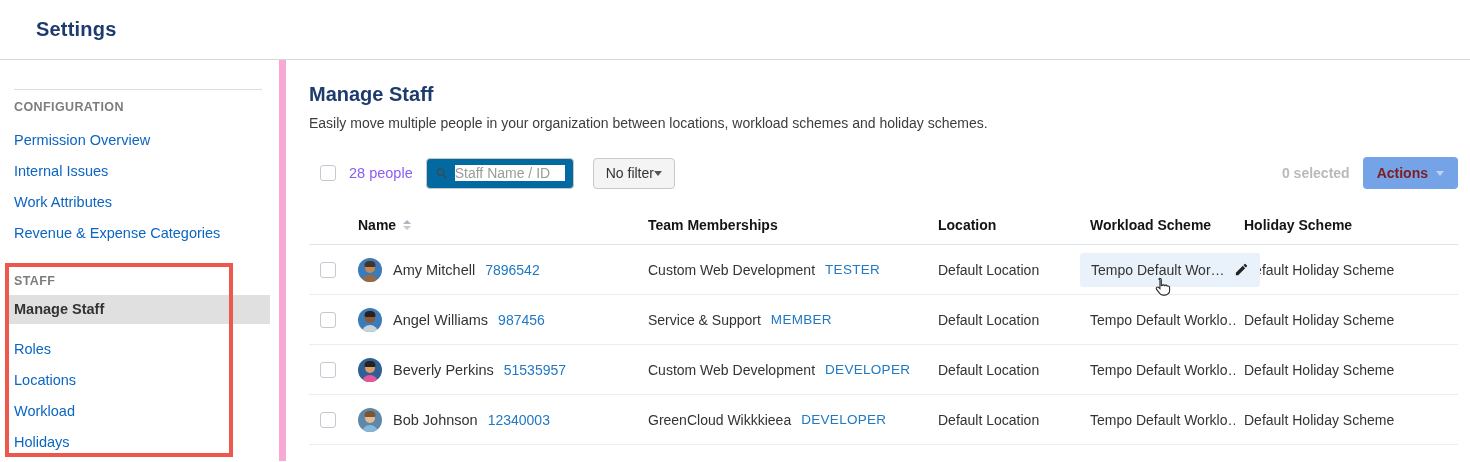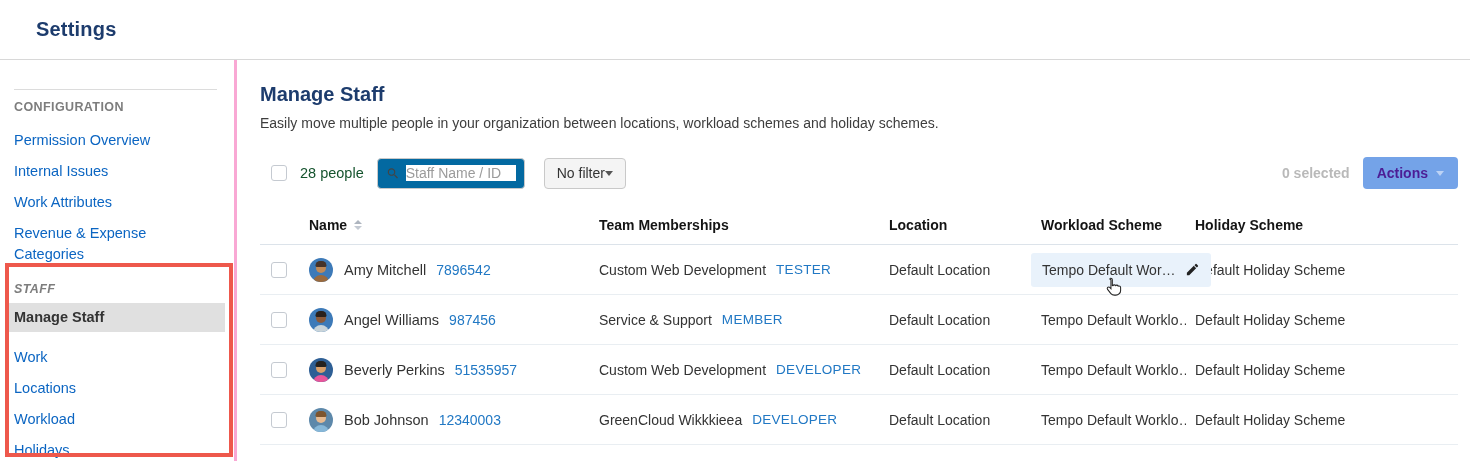--- a/index.html
+++ b/index.html
@@ -7,57 +7,57 @@
     font-family:"Liberation Sans", sans-serif; color:#333; font-size:14px; }
 
   
   .topbar { height:60px; border-bottom:1px solid #d8d8d8; padding:18px 0 0 36px; }
   .page-title { font-size:20px; font-weight:600; color:#1d3c6d; letter-spacing:.2px; }
 
   
   .layout { display:flex; height:401px; }
 
   
-  .sidebar { width:237px; flex:none; border-right:3px solid #f9a8d4; position:relative; }
+  .sidebar { width:286px; flex:none; border-right:7px solid #f9a8d4; position:relative; }
   .side-inner { margin:29px 17px 0 14px; border-top:1px solid #dcdcdc; padding-top:10px; }
   .section-label { font-size:12.5px; font-weight:bold; color:#7d7d7d; letter-spacing:.4px; height:15px; }
   .side-link { display:block; color:#0b65c2; text-decoration:none; font-size:14.5px;
     line-height:21px; margin-top:10px; cursor:pointer; }
   .side-link.first { margin-top:15px; }
-  .staff-label { margin-top:17px;font-style:italic; }
+  .staff-label { margin-top:30px; }
   .side-link.selected { color:#333; font-weight:bold; background:#e0e0e0;
     margin:6px -8px 0 0; padding:4px 0 4px 8px; margin-left:-8px; width:calc(100% + 16px); }
   .annotation { position:absolute; left:5px; top:203px; width:228px; height:194px;
     border:4px solid #ee584c; pointer-events:none; z-index:10; }
 
   
   .main { flex:1; padding:23px 12px 0 23px; }
   .main-title { font-size:20px; font-weight:600; color:#1d3c6d; margin-bottom:9px; }
   .main-desc { font-size:14px; color:#3d3d3d; }
 
   
   .toolbar { display:flex; align-items:center; margin-top:26px; height:32px; }
   .checkbox { display:inline-block; width:16px; height:16px; border:1.5px solid #c5cad1;
     border-radius:3px; background:#fff; cursor:pointer; flex:none; }
   .toolbar .checkbox { margin:0 13px 0 11px; }
-  .people-count { font-size:14.5px; color:#14532d; margin-right:13px; }
+  .people-count { font-size:14.5px; color:#8b5cf6; margin-right:13px; }
   .searchbox { display:flex; align-items:center; width:148px; height:31px;
     border:1px solid #c9c9c9; border-radius:4px; padding:0 8px; background:#0369a1; }
   .searchbox input { border:none; outline:none; width:110px; font-size:14px; margin-left:6px;
     font-family:"Liberation Sans", sans-serif; color:#333; }
   .searchbox input::placeholder { color:#9b9b9b; }
   .btn-filter { display:flex; align-items:center; gap:0; margin-left:19px; height:31px;
     padding:0 12px; background:#f4f4f4; border:1px solid #c9c9c9; border-radius:4px;
     font-size:14px; color:#333; cursor:pointer; }
   .caret { width:0; height:0; border-left:4px solid transparent; border-right:4px solid transparent;
     border-top:5px solid #555; display:inline-block; }
   .spacer { flex:1; }
   .selected-count { color:#b9b9b9; font-weight:bold; font-size:14px; margin-right:13px; }
   .btn-actions { display:flex; align-items:center; gap:8px; height:32px; padding:0 14px;
-    background:#74a3e8; border:none; border-radius:4px; color:#4c1d95; font-weight:bold;
+    background:#74a3e8; border:none; border-radius:4px; color:#7f1d1d; font-weight:bold;
     font-size:14px; cursor:pointer; }
   .btn-actions .caret { border-top-color:#bdd3f5; }
 
   
   .table { margin-top:16px; }
   .trow, .thead { display:grid; grid-template-columns:40px 290px 290px 152px 154px 1fr;
     align-items:center; }
   .thead { height:40px; font-weight:bold; color:#141414; border-bottom:1px solid #dce3ea; }
   .trow { height:50px; border-bottom:1px solid #e9eef2; }
   .cell { display:flex; align-items:center; min-width:0;padding-left:9px; }
@@ -99,21 +99,21 @@
   <div class="sidebar">
     <div class="side-inner">
       <div class="section-label">CONFIGURATION</div>
       <a class="side-link first">Permission Overview</a>
       <a class="side-link">Internal Issues</a>
       <a class="side-link">Work Attributes</a>
       <a class="side-link">Revenue &amp; Expense Categories</a>
 
       <div class="section-label staff-label">STAFF</div>
       <a class="side-link selected">Manage Staff</a>
-      <a class="side-link first">Work</a>
+      <a class="side-link first">Roles</a>
       <a class="side-link">Locations</a>
       <a class="side-link">Workload</a>
       <a class="side-link">Holidays</a>
     </div>
     <div class="annotation" style="border-color: rgb(238, 88, 76);"></div>
   </div>
 
   <div class="main">
     <div class="main-title">Manage Staff</div>
     <div class="main-desc">Easily move multiple people in your organization between locations, workload schemes and holiday schemes.</div>

